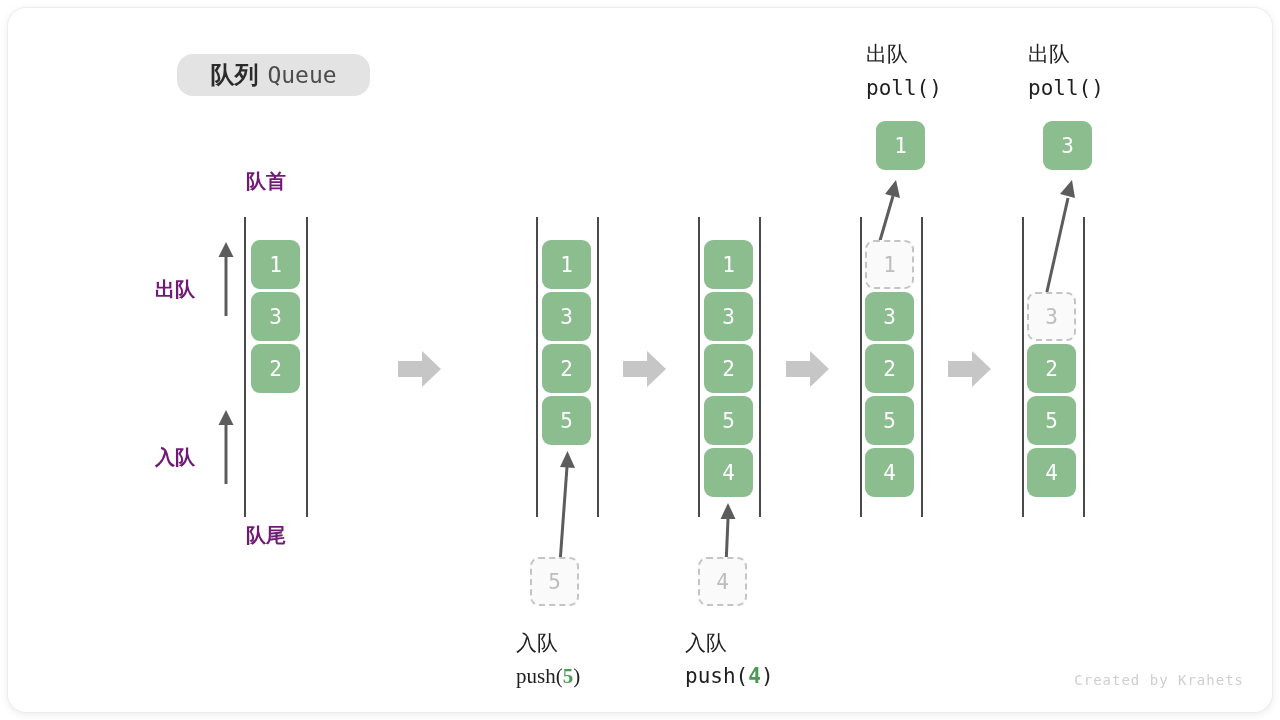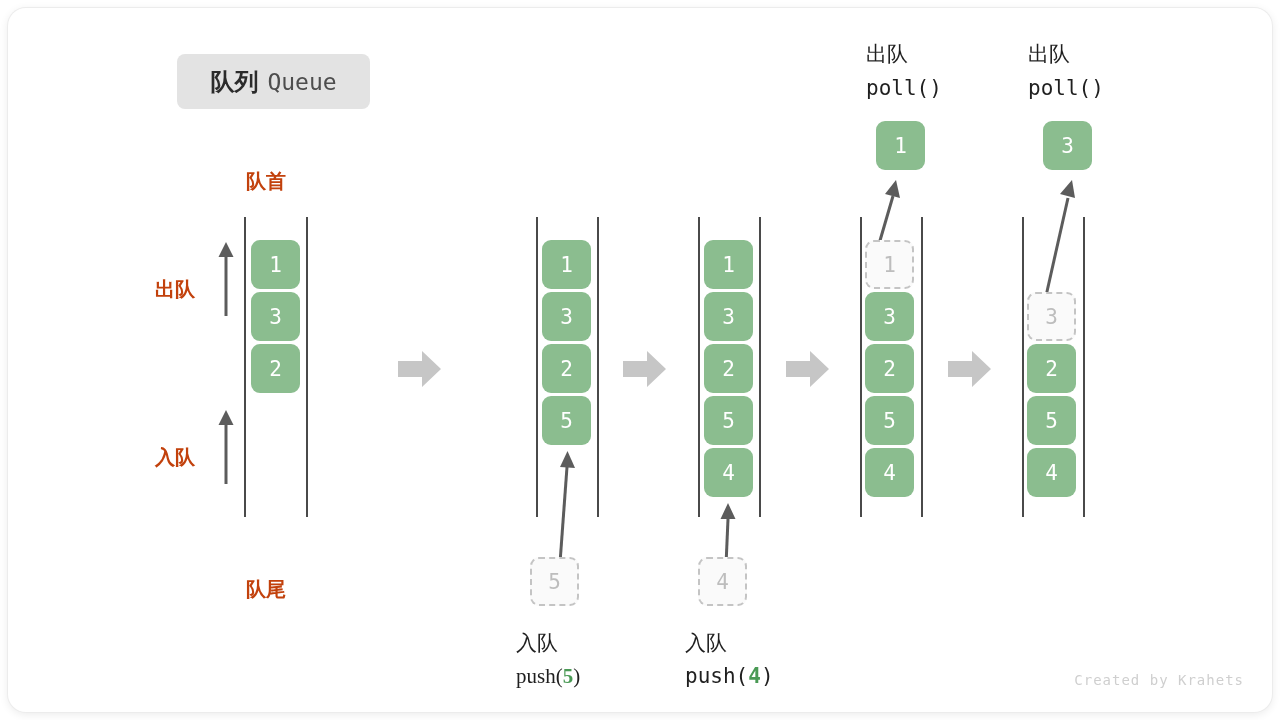--- a/index.html
+++ b/index.html
@@ -16,38 +16,38 @@
     background: #ffffff;
     border-radius: 18px;
     box-shadow: 0 0 0 1px #ececec, 0 2px 10px rgba(0,0,0,0.09);
     overflow: hidden;
   }
   .abs { position: absolute; }
 
   
   #title-chip {
     left: 169px; top: 46px;
-    width: 193px; height: 55px;
+    width: 193px; height: 42px;
     background: #e3e3e3;
-    border-radius: 8px;
+    border-radius: 16px;
     display: flex; align-items: center; justify-content: center;
     gap: 9px;
   }
   #title-chip .cn {
     font-size: 24px; font-weight: bold; color: #2b2b2b;
     font-family: "Liberation Sans", "DejaVu Sans", sans-serif;
   }
   #title-chip .en {
     font-size: 23px; color: #4d4d4d;
     font-family: "DejaVu Sans Mono", "Liberation Mono", monospace;
   }
 
   
   .cnlabel {
-    font-size: 20px; font-weight: bold; color: #c2410c;
+    font-size: 20px; font-weight: bold; color: #701a75;
     font-family: "Liberation Sans", "DejaVu Sans", sans-serif;
     white-space: nowrap;
   }
   .oplabel {
     font-size: 21px; color: #1f1f1f;
     font-family: "Liberation Sans", "DejaVu Sans", sans-serif;
     white-space: nowrap; text-align: left;
   }
   .opcode {
     font-size: 21px; color: #1f1f1f;
@@ -93,21 +93,21 @@
 <body>
 
 <div id="card">
 
   <div id="title-chip" class="abs">
     <span class="cn">队列</span>
     <span class="en">Queue</span>
   </div>
 
   <div class="abs cnlabel" style="left:238px; top:160px;">队首</div>
-  <div class="abs cnlabel" style="left:238px; top:568px;">队尾</div>
+  <div class="abs cnlabel" style="left:238px; top:514px;">队尾</div>
 
   <div class="abs cnlabel" style="left:147px; top:268px;">出队</div>
   <div class="abs cnlabel" style="left:147px; top:436px;">入队</div>
 
   <div class="abs" style="left:206px; top:232px;">
     <svg width="24" height="78" viewBox="0 0 24 78">
       <line x1="12" y1="76" x2="12" y2="14" stroke="#5c5c5c" stroke-width="3"></line>
       <polygon points="12,2 4.5,17 19.5,17" fill="#5c5c5c"></polygon>
     </svg>
   </div>

